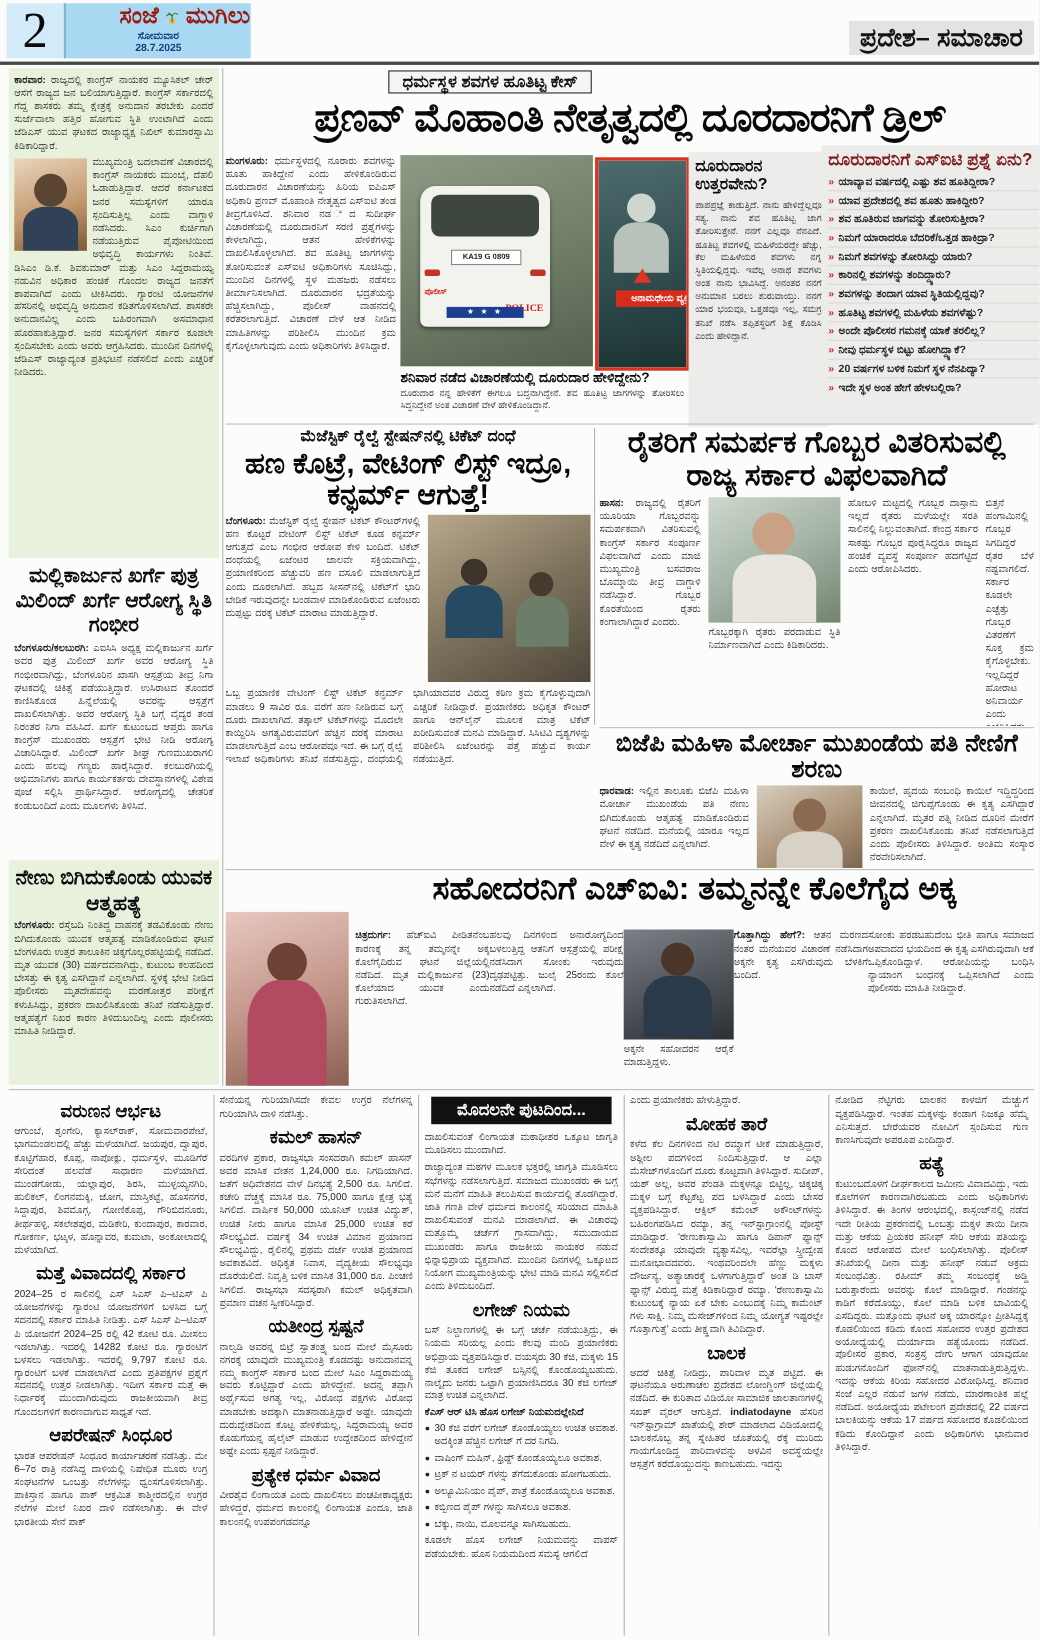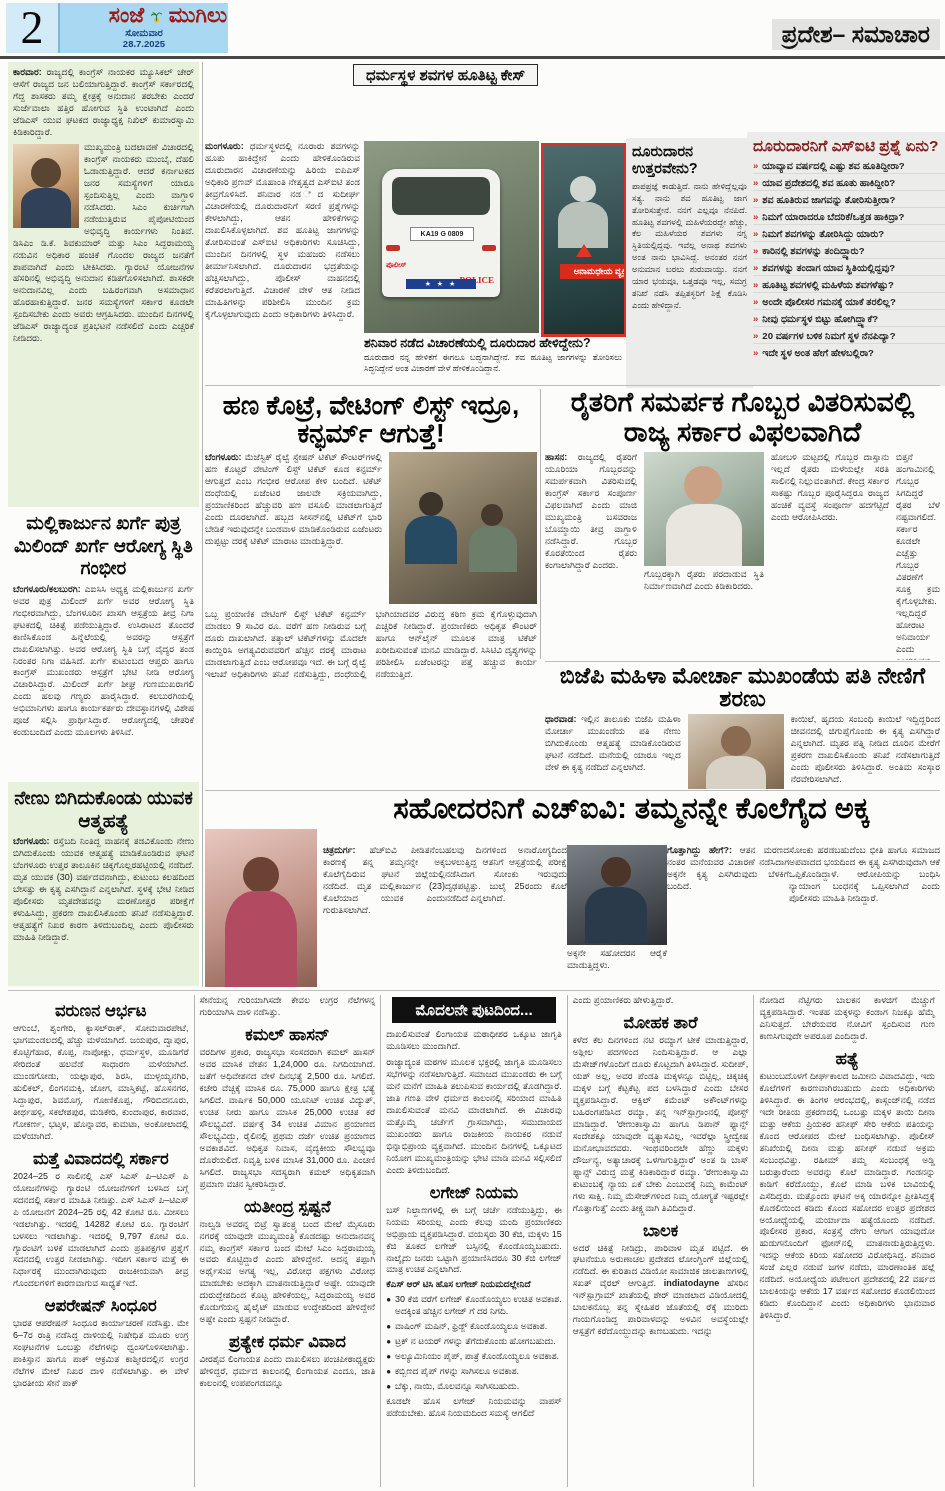--- a/index.html
+++ b/index.html
@@ -143,20 +143,21 @@
       <p class="bt" style="margin:0;"><span class="dl">ಬೆಂಗಳೂರು/ಕಲಬುರಗಿ:</span> <span>ಎಐಸಿಸಿ ಅಧ್ಯಕ್ಷ ಮಲ್ಲಿಕಾರ್ಜುನ ಖರ್ಗೆ ಅವರ ಪುತ್ರ ಮಿಲಿಂದ್ ಖರ್ಗೆ ಅವರ ಆರೋಗ್ಯ ಸ್ಥಿತಿ ಗಂಭೀರವಾಗಿದ್ದು, ಬೆಂಗಳೂರಿನ ಖಾಸಗಿ ಆಸ್ಪತ್ರೆಯ ತೀವ್ರ ನಿಗಾ ಘಟಕದಲ್ಲಿ ಚಿಕಿತ್ಸೆ ಪಡೆಯುತ್ತಿದ್ದಾರೆ. ಉಸಿರಾಟದ ತೊಂದರೆ ಕಾಣಿಸಿಕೊಂಡ ಹಿನ್ನೆಲೆಯಲ್ಲಿ ಅವರನ್ನು ಆಸ್ಪತ್ರೆಗೆ ದಾಖಲಿಸಲಾಗಿತ್ತು. ಅವರ ಆರೋಗ್ಯ ಸ್ಥಿತಿ ಬಗ್ಗೆ ವೈದ್ಯರ ತಂಡ ನಿರಂತರ ನಿಗಾ ವಹಿಸಿದೆ. ಖರ್ಗೆ ಕುಟುಂಬದ ಆಪ್ತರು ಹಾಗೂ ಕಾಂಗ್ರೆಸ್ ಮುಖಂಡರು ಆಸ್ಪತ್ರೆಗೆ ಭೇಟಿ ನೀಡಿ ಆರೋಗ್ಯ ವಿಚಾರಿಸಿದ್ದಾರೆ. ಮಿಲಿಂದ್ ಖರ್ಗೆ ಶೀಘ್ರ ಗುಣಮುಖರಾಗಲಿ ಎಂದು ಹಲವು ಗಣ್ಯರು ಹಾರೈಸಿದ್ದಾರೆ. ಕಲಬುರಗಿಯಲ್ಲಿ ಅಭಿಮಾನಿಗಳು ಹಾಗೂ ಕಾರ್ಯಕರ್ತರು ದೇವಸ್ಥಾನಗಳಲ್ಲಿ ವಿಶೇಷ ಪೂಜೆ ಸಲ್ಲಿಸಿ ಪ್ರಾರ್ಥಿಸಿದ್ದಾರೆ. ಆರೋಗ್ಯದಲ್ಲಿ ಚೇತರಿಕೆ ಕಂಡುಬಂದಿದೆ ಎಂದು ಮೂಲಗಳು ತಿಳಿಸಿವೆ.</span></p>
     </div>
 
     <div class="lart green" style="height:195px;">
       <div class="lhead">ನೇಣು ಬಿಗಿದುಕೊಂಡು ಯುವಕ ಆತ್ಮಹತ್ಯೆ</div>
       <p class="bt" style="margin:0;"><span class="dl">ಬೆಂಗಳೂರು:</span> <span>ರಸ್ತೆಬದಿ ನಿಂತಿದ್ದ ವಾಹನಕ್ಕೆ ತಡವಿಕೊಂಡು ನೇಣು ಬಿಗಿದುಕೊಂಡು ಯುವಕ ಆತ್ಮಹತ್ಯೆ ಮಾಡಿಕೊಂಡಿರುವ ಘಟನೆ ಬೆಂಗಳೂರು ಉತ್ತರ ತಾಲೂಕಿನ ಚಿಕ್ಕಗೊಲ್ಲರಹಟ್ಟಿಯಲ್ಲಿ ನಡೆದಿದೆ. ಮೃತ ಯುವಕ (30) ವರ್ಷದವನಾಗಿದ್ದು, ಕುಟುಂಬ ಕಲಹದಿಂದ ಬೇಸತ್ತು ಈ ಕೃತ್ಯ ಎಸಗಿದ್ದಾನೆ ಎನ್ನಲಾಗಿದೆ. ಸ್ಥಳಕ್ಕೆ ಭೇಟಿ ನೀಡಿದ ಪೊಲೀಸರು ಮೃತದೇಹವನ್ನು ಮರಣೋತ್ತರ ಪರೀಕ್ಷೆಗೆ ಕಳುಹಿಸಿದ್ದು, ಪ್ರಕರಣ ದಾಖಲಿಸಿಕೊಂಡು ತನಿಖೆ ನಡೆಸುತ್ತಿದ್ದಾರೆ. ಆತ್ಮಹತ್ಯೆಗೆ ನಿಖರ ಕಾರಣ ತಿಳಿದುಬಂದಿಲ್ಲ ಎಂದು ಪೊಲೀಸರು ಮಾಹಿತಿ ನೀಡಿದ್ದಾರೆ.</span></p>
     </div>
   </div>
 
   <div class="kicker">ಧರ್ಮಸ್ಥಳ ಶವಗಳ ಹೂತಿಟ್ಟ ಕೇಸ್</div>
+  <div class="mainhead">ಪ್ರಣವ್ ಮೊಹಾಂತಿ ನೇತೃತ್ವದಲ್ಲಿ ದೂರದಾರನಿಗೆ ಡ್ರಿಲ್</div>
 
   <div class="mainbody bt">
     <span class="dl">ಮಂಗಳೂರು:</span>
     <span>ಧರ್ಮಸ್ಥಳದಲ್ಲಿ ನೂರಾರು ಶವಗಳನ್ನು ಹೂತು ಹಾಕಿದ್ದೇನೆ ಎಂದು ಹೇಳಿಕೊಂಡಿರುವ ದೂರುದಾರನ ವಿಚಾರಣೆಯನ್ನು ಹಿರಿಯ ಐಪಿಎಸ್ ಅಧಿಕಾರಿ ಪ್ರಣವ್ ಮೊಹಾಂತಿ ನೇತೃತ್ವದ ಎಸ್‌ಐಟಿ ತಂಡ ತೀವ್ರಗೊಳಿಸಿದೆ. ಶನಿವಾರ ನಡ ೆದ ಸುದೀರ್ಘ ವಿಚಾರಣೆಯಲ್ಲಿ ದೂರುದಾರನಿಗೆ ಸರಣಿ ಪ್ರಶ್ನೆಗಳನ್ನು ಕೇಳಲಾಗಿದ್ದು, ಆತನ ಹೇಳಿಕೆಗಳನ್ನು ದಾಖಲಿಸಿಕೊಳ್ಳಲಾಗಿದೆ. ಶವ ಹೂತಿಟ್ಟ ಜಾಗಗಳನ್ನು ತೋರಿಸುವಂತೆ ಎಸ್‌ಐಟಿ ಅಧಿಕಾರಿಗಳು ಸೂಚಿಸಿದ್ದು, ಮುಂದಿನ ದಿನಗಳಲ್ಲಿ ಸ್ಥಳ ಮಹಜರು ನಡೆಸಲು ತೀರ್ಮಾನಿಸಲಾಗಿದೆ. ದೂರುದಾರನ ಭದ್ರತೆಯನ್ನು ಹೆಚ್ಚಿಸಲಾಗಿದ್ದು, ಪೊಲೀಸ್ ವಾಹನದಲ್ಲಿ ಕರೆತರಲಾಗುತ್ತಿದೆ. ವಿಚಾರಣೆ ವೇಳೆ ಆತ ನೀಡಿದ ಮಾಹಿತಿಗಳನ್ನು ಪರಿಶೀಲಿಸಿ ಮುಂದಿನ ಕ್ರಮ ಕೈಗೊಳ್ಳಲಾಗುವುದು ಎಂದು ಅಧಿಕಾರಿಗಳು ತಿಳಿಸಿದ್ದಾರೆ.</span>
   </div>
 
   <div class="mainphoto photo">
     <div class="car">
       <div class="car-glass"></div>
       <div class="car-plate">KA19 G 0809</div>
@@ -234,20 +235,21 @@
     <div class="qrow">
         <span class="qmark">»</span>
         <span>ಇದೇ ಸ್ಥಳ ಅಂತ ಹೇಗೆ ಹೇಳಬಲ್ಲಿರಾ?</span>
       </div>
   </div>
 
   <div class="hr" style="left:205px;top:385px;width:735px;"></div>
 
   <div class="vr" style="left:540px;top:389px;height:270px;"></div>
   <div class="ticket">
+    <div class="tkicker">ಮೆಜೆಸ್ಟಿಕ್ ರೈಲ್ವೆ ಸ್ಟೇಷನ್‌ನಲ್ಲಿ ಟಿಕೆಟ್ ದಂಧೆ</div>
     <div class="thead">ಹಣ ಕೊಟ್ರೆ, ವೇಟಿಂಗ್ ಲಿಸ್ಟ್ ಇದ್ರೂ, ಕನ್ಫರ್ಮ್ ಆಗುತ್ತೆ!</div>
     <div class="trow">
       <div class="bt" style="flex:1;">
         <span class="dl">ಬೆಂಗಳೂರು:</span>
         <span>ಮೆಜೆಸ್ಟಿಕ್ ರೈಲ್ವೆ ಸ್ಟೇಷನ್ ಟಿಕೆಟ್ ಕೌಂಟರ್‌ಗಳಲ್ಲಿ ಹಣ ಕೊಟ್ಟರೆ ವೇಟಿಂಗ್ ಲಿಸ್ಟ್ ಟಿಕೆಟ್ ಕೂಡ ಕನ್ಫರ್ಮ್ ಆಗುತ್ತದೆ ಎಂಬ ಗಂಭೀರ ಆರೋಪ ಕೇಳಿ ಬಂದಿದೆ. ಟಿಕೆಟ್ ದಂಧೆಯಲ್ಲಿ ಏಜೆಂಟರ ಜಾಲವೇ ಸಕ್ರಿಯವಾಗಿದ್ದು, ಪ್ರಯಾಣಿಕರಿಂದ ಹೆಚ್ಚುವರಿ ಹಣ ವಸೂಲಿ ಮಾಡಲಾಗುತ್ತಿದೆ ಎಂದು ದೂರಲಾಗಿದೆ. ಹಬ್ಬದ ಸೀಸನ್‌ನಲ್ಲಿ ಟಿಕೆಟ್‌ಗೆ ಭಾರಿ ಬೇಡಿಕೆ ಇರುವುದನ್ನೇ ಬಂಡವಾಳ ಮಾಡಿಕೊಂಡಿರುವ ಏಜೆಂಟರು ದುಪ್ಪಟ್ಟು ದರಕ್ಕೆ ಟಿಕೆಟ್ ಮಾರಾಟ ಮಾಡುತ್ತಿದ್ದಾರೆ.</span>
       </div>
       <div class="tphoto photo">
         <span class="sil-head" style="left:30px;top:40px;width:24px;height:24px;background:#3c332a;"></span>
         <span class="sil-body" style="left:16px;top:64px;width:52px;height:48px;background:#274a63;"></span>
         <span class="sil-head" style="left:92px;top:52px;width:22px;height:22px;background:#463a2e;"></span>

